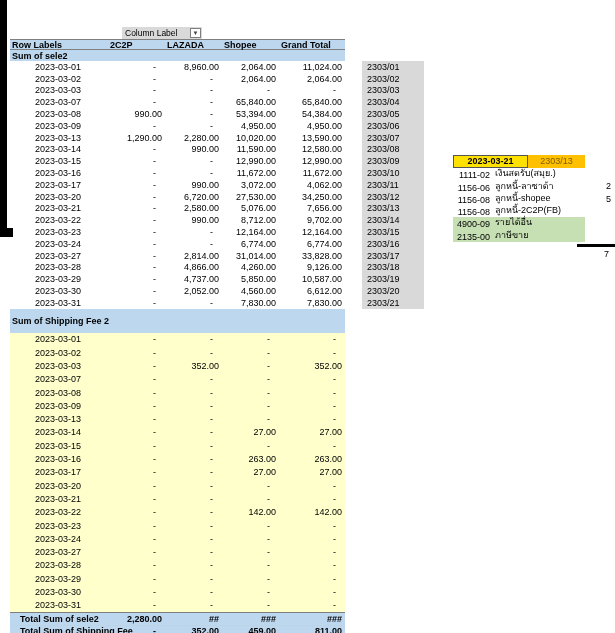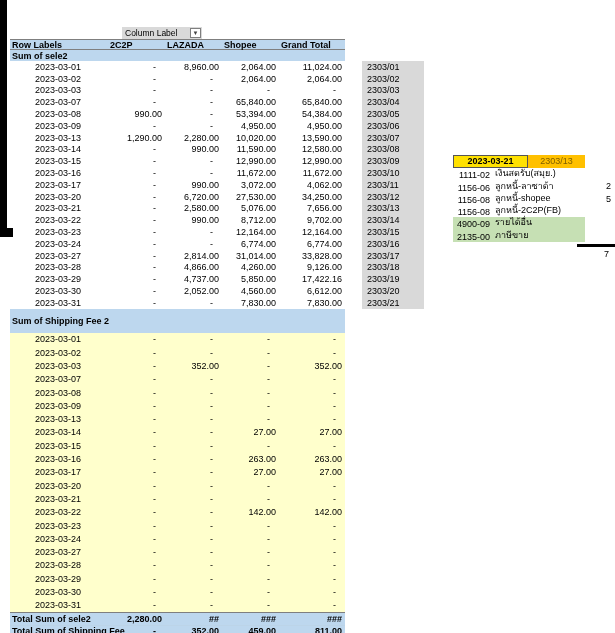--- a/index.html
+++ b/index.html
@@ -27,21 +27,21 @@
 .sect2{height:24px}
 .r1{height:11.8px}
 .r2{height:13.3px;background:#FFFFCC}
 .cell{white-space:nowrap;overflow:visible}
 .c0{width:98px;padding-left:25px}
 .c1,.c2,.c3{width:57px;text-align:right;padding-right:3px}
 .c4{width:66px;text-align:right;padding-right:3px}
 .dash{padding-right:9px}
 
 .total{height:13px;background:#BDD7EE;font-weight:bold;border-top:1px solid #7f7f7f}
-.total .c0{padding-left:2px}
+.total .c0{padding-left:10px}
 .total.last{border-top:1px solid #bcd4e8;border-bottom:1.5px solid #444}
 
 #doc-col{position:absolute;left:362px;top:61px;width:62px}
 .doc-cell{height:11.8px;background:#D9D9D9;display:flex;align-items:center;padding-left:5px}
 
 #panel{position:absolute;left:453px;top:155px;width:132px}
 .p-hdr{display:flex;height:13px}
 .p-date{width:75px;background:#FFE100;border:1px solid #555;font-weight:bold;
   text-align:center;line-height:11px;font-size:9px}
 .p-doc{width:57px;background:#FFC000;color:#7F5F00;text-align:center;line-height:13px}
@@ -200,21 +200,21 @@
         <div class="cell c1 dash">-</div>
         <div class="cell c2">4,866.00</div>
         <div class="cell c3">4,260.00</div>
         <div class="cell c4">9,126.00</div>
       </div>
       <div class="row r1">
         <div class="cell c0">2023-03-29</div>
         <div class="cell c1 dash">-</div>
         <div class="cell c2">4,737.00</div>
         <div class="cell c3">5,850.00</div>
-        <div class="cell c4">17,422.16</div>
+        <div class="cell c4">10,587.00</div>
       </div>
       <div class="row r1">
         <div class="cell c0">2023-03-30</div>
         <div class="cell c1 dash">-</div>
         <div class="cell c2">2,052.00</div>
         <div class="cell c3">4,560.00</div>
         <div class="cell c4">6,612.00</div>
       </div>
       <div class="row r1">
         <div class="cell c0">2023-03-31</div>

